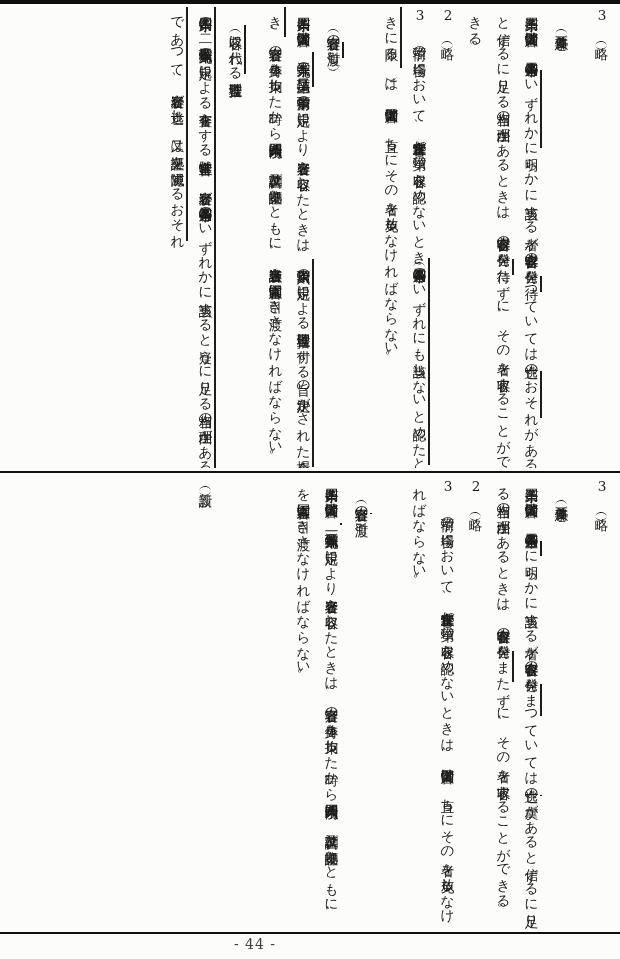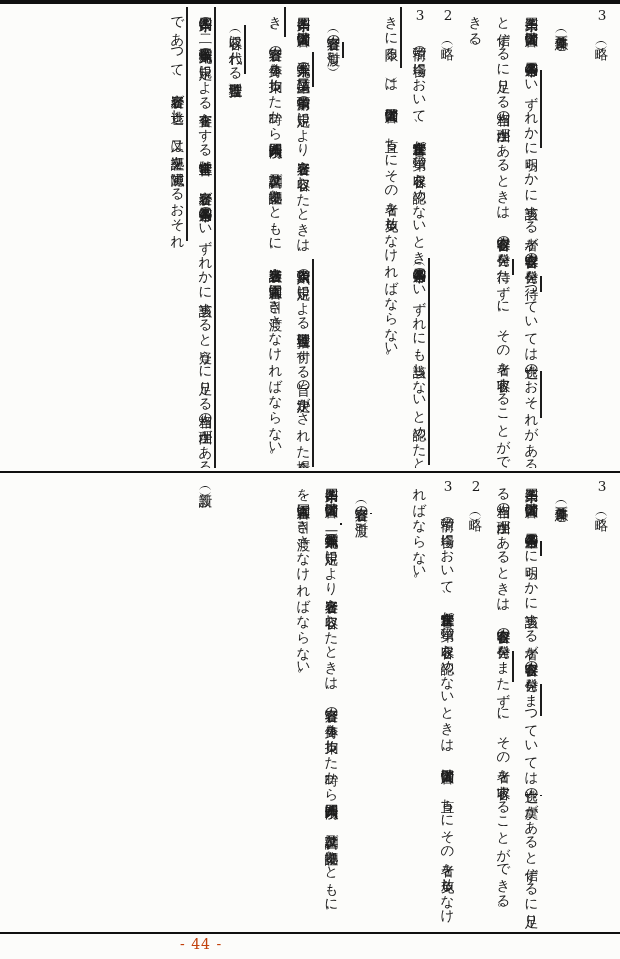--- a/index.html
+++ b/index.html
@@ -36,23 +36,24 @@
   .para { margin: 0; padding: 0; }
   .heading  { text-indent: 1.35em; margin-right: 12px; margin-left: 2px; }
   .gap-large { margin-right: 30px; }
   .new-note { text-indent: 0.3em; margin-right: 70px; }
   .num { text-orientation: upright; }
   .mark { border-right: 2px solid #1c1c1c; }
 
   .page-number {
     position: absolute;
     top: 936px; left: 180px; width: 150px;
+    text-align: center;
     font-size: 14px;
     letter-spacing: 1px;
-    color: #c2410c;
+    color: #404040;
   }
 </style>
 </head>
 <body>
 
 <div class="page">
   <div class="rule rule-top"></div>
   <section class="half half-top">
       <p class="para item"><span class="num">3</span><span class="">　（略）</span></p>
       <p class="para heading"><span class="">（要急事件）</span></p>

